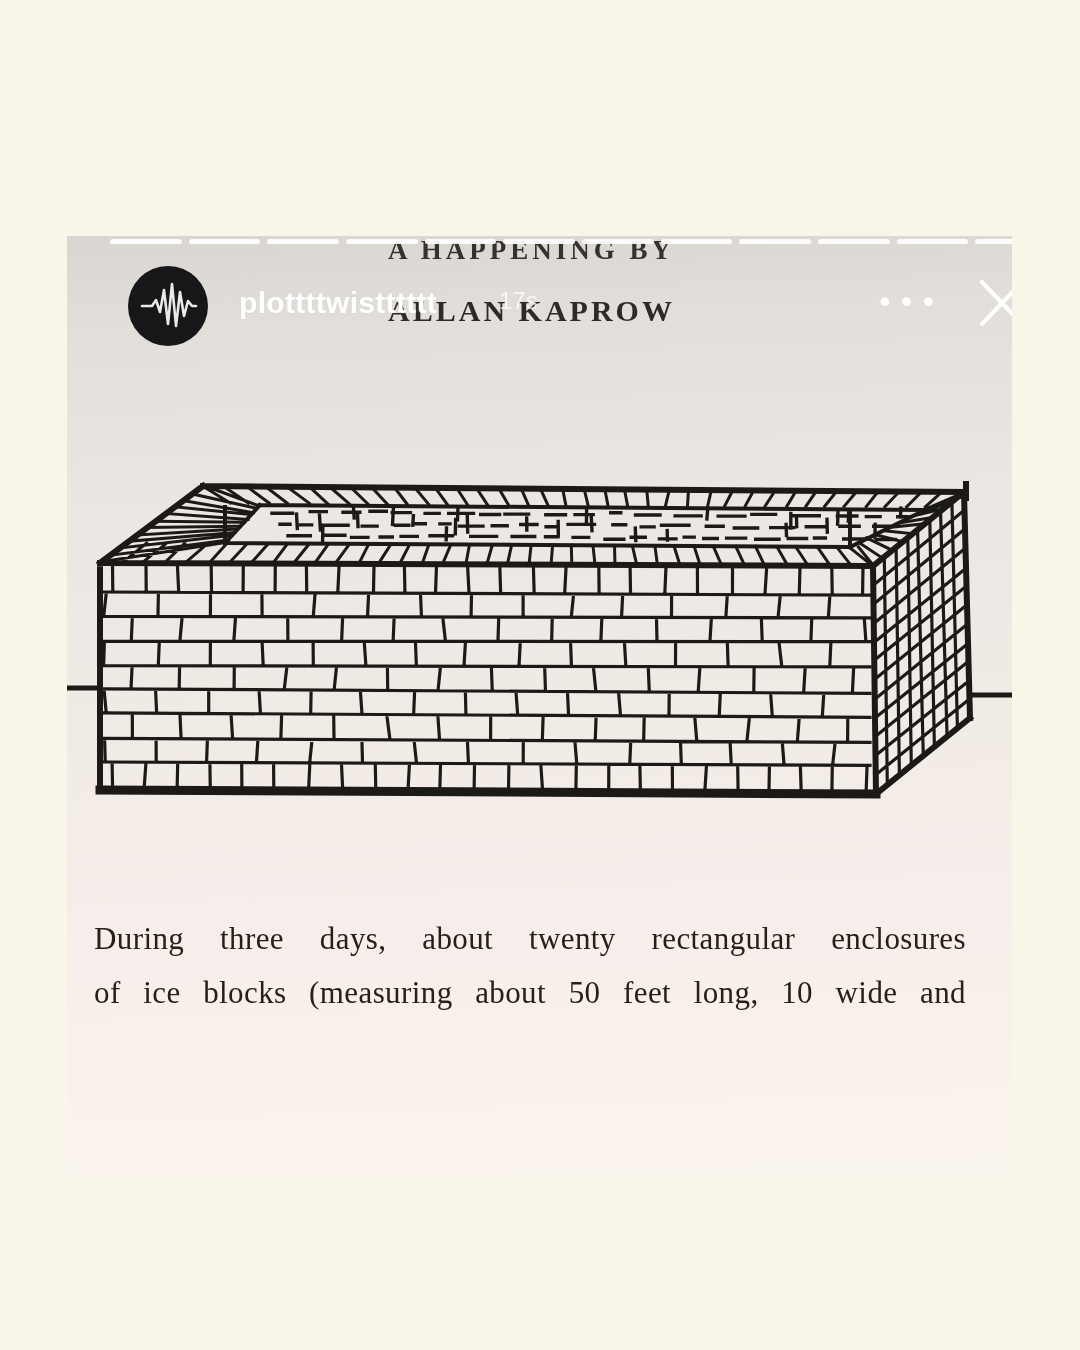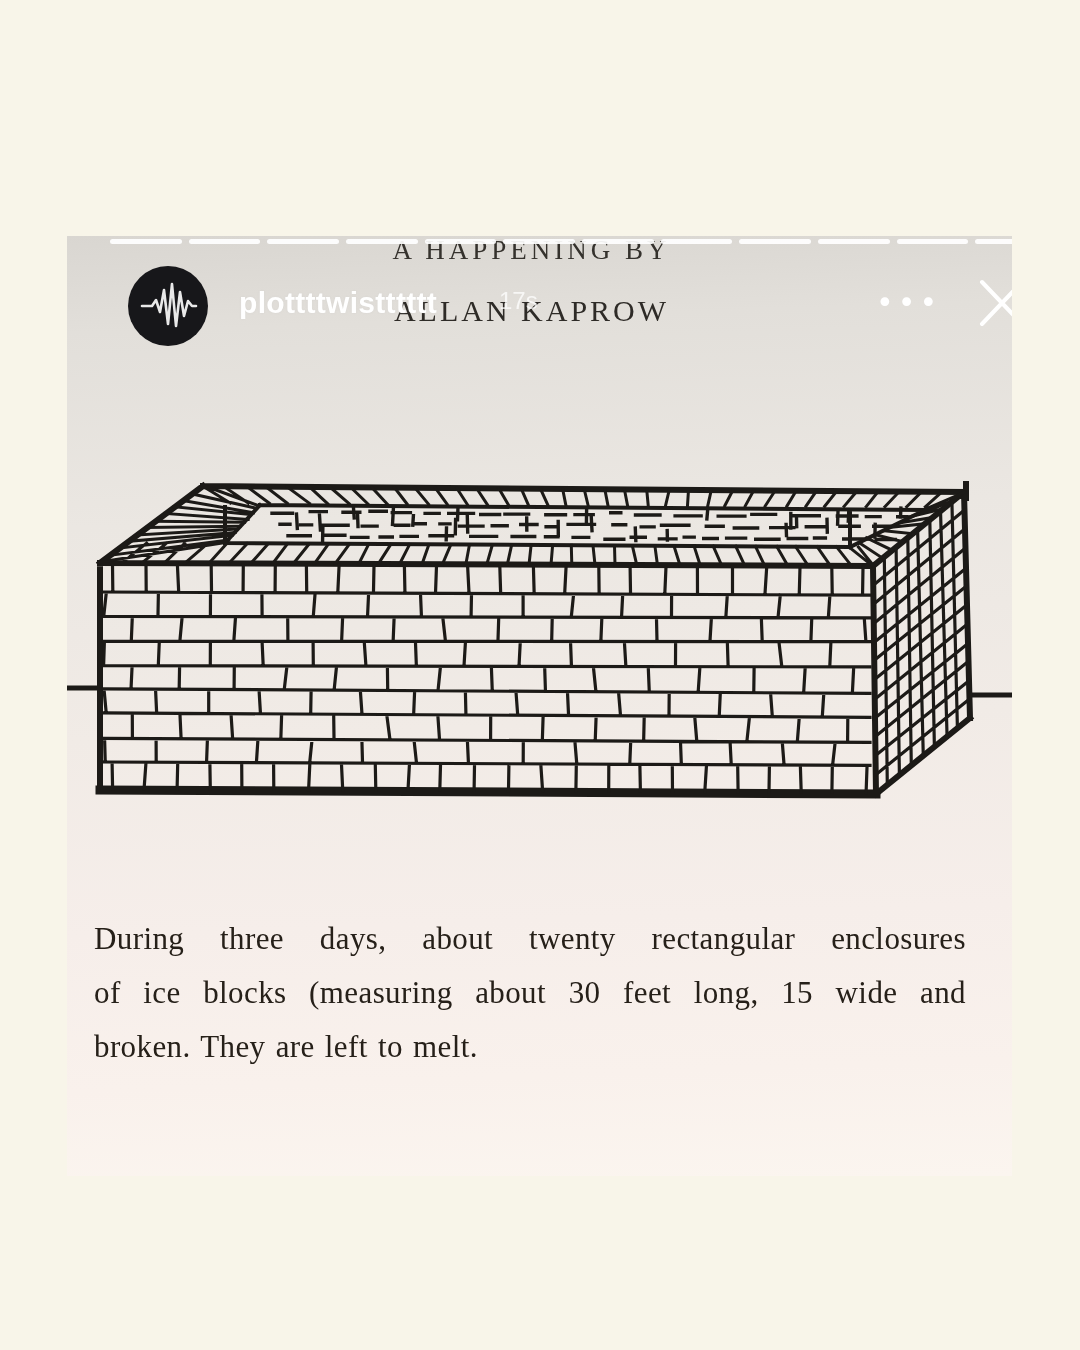--- a/index.html
+++ b/index.html
@@ -9,21 +9,21 @@
     font-family:"Liberation Sans", sans-serif;
   }
   .story-frame{
     position:absolute;left:67px;top:236px;width:945px;height:940px;
     overflow:hidden;
     background:linear-gradient(178deg,#d9d6d1 0%,#e2dfda 10%,#ebe7e2 30%,#f1ebe6 52%,#f6eeea 72%,#f9f1ec 88%,#fbf5ef 100%);
   }
   
   .book-title{
     position:absolute;left:0;width:100%;text-align:center;
-    font-family:"Liberation Serif", serif;font-weight:400;color:#35322d;
+    font-family:"Liberation Serif", serif;font-weight:700;color:#35322d;
     filter:blur(0.5px);
     transform:translateX(-8px);
   }
   .book-title.line1{top:-1px;font-size:27px;letter-spacing:4px;}
   .book-title.line2{top:58px;font-size:30px;letter-spacing:3px;color:#2e2b27;}
   .illustration{position:absolute;left:0;top:0;width:945px;height:940px;filter:blur(0.3px);}
   .caption{
     position:absolute;left:27px;top:676px;width:872px;
     font-family:"Liberation Serif", serif;font-weight:400;
     font-size:31px;line-height:54px;color:#262019;
@@ -79,22 +79,21 @@
       <path fill="none" stroke="#1c1a17" stroke-width="9" stroke-linecap="square" d="M33.0 554.0L809.0 558.0"></path>
       <path fill="none" stroke="#1c1a17" stroke-width="4" stroke-linecap="square" d="M158.0 307.0L783.0 311.0M783.0 311.0L858.0 274.0M858.0 274.0L193.0 269.0M193.0 269.0L158.0 307.0M158.0 307.0L158.0 271.0M783.0 311.0L783.0 276.0"></path>
       <path fill="none" stroke="#1c1a17" stroke-width="3" stroke-linecap="square" d="M32.2 327.0L59.2 307.0M54.8 327.1L79.6 307.1M74.6 327.2L99.7 307.2M97.0 327.3L117.7 307.3M117.6 327.3L140.8 307.4M141.8 327.4L159.8 307.6M161.7 327.5L180.1 307.7M183.6 327.6L201.2 307.8M205.6 327.7L220.4 307.9M226.2 327.8L242.1 308.0M247.3 327.8L261.3 308.1M268.0 327.9L282.4 308.2M291.7 328.0L301.6 308.3M311.2 328.1L323.8 308.4M332.5 328.2L342.5 308.6M355.0 328.3L361.8 308.7M375.4 328.3L383.7 308.8M398.8 328.4L402.4 308.9M419.8 328.5L425.3 309.0M440.3 328.6L444.6 309.1M462.0 328.7L464.1 309.2M484.0 328.8L485.6 309.3M504.8 328.8L504.3 309.4M528.0 328.9L526.0 309.6M548.0 329.0L547.5 309.7M569.8 329.1L565.4 309.8M590.5 329.2L587.9 309.9M613.0 329.3L607.0 310.0M633.2 329.3L627.1 310.1M654.7 329.4L646.2 310.2M677.7 329.5L668.8 310.3M697.6 329.6L688.5 310.4M720.8 329.7L709.8 310.6M741.2 329.8L728.7 310.7M763.5 329.8L750.3 310.8M784.5 329.9L769.6 310.9M806.9 330.0L791.4 311.0M135.5 250.0L163.2 267.0M156.3 250.2L181.2 267.1M179.6 250.3L202.4 267.2M198.5 250.5L220.3 267.3M219.9 250.7L242.5 267.4M242.5 250.8L260.6 267.6M262.9 251.0L282.1 267.7M283.7 251.2L300.7 267.8M304.7 251.3L320.2 267.9M327.4 251.5L340.1 268.0M347.9 251.7L361.5 268.1M368.3 251.8L380.1 268.2M389.7 252.0L400.2 268.3M409.6 252.2L420.2 268.4M431.8 252.3L441.2 268.6M454.2 252.5L461.2 268.7M473.4 252.7L480.8 268.8M495.6 252.8L498.8 268.9M517.2 253.0L521.0 269.0M537.8 253.2L540.9 269.1M557.4 253.3L560.5 269.2M579.7 253.5L581.2 269.3M602.3 253.7L598.6 269.4M621.5 253.8L620.5 269.6M644.3 254.0L640.8 269.7M665.8 254.2L657.8 269.8M686.8 254.3L678.3 269.9M708.2 254.5L698.2 270.0M729.2 254.7L719.9 270.1M749.5 254.8L739.0 270.2M769.8 255.0L757.7 270.3M789.9 255.2L777.1 270.4M811.3 255.3L799.2 270.6M832.3 255.5L817.9 270.7M854.7 255.7L839.7 270.8M874.9 255.8L858.3 270.9M897.0 256.0L877.7 271.0M33.1 326.1L158.4 306.5M42.2 319.4L161.7 304.0M51.6 312.2L165.2 299.3M61.3 305.3L168.2 296.4M70.7 298.9L170.3 292.9M80.2 291.6L172.9 290.3M89.3 285.2L177.6 286.3M98.1 277.4L181.2 283.4M107.0 270.7L183.5 278.5M117.3 264.8L186.5 276.7M125.7 258.0L189.3 272.3M136.9 249.5L192.3 269.9M805.3 329.7L782.1 311.1M815.5 322.1L792.2 306.8M825.3 314.3L799.6 301.8M836.4 305.8L807.6 298.5M846.6 297.8L817.3 294.8M855.8 287.9L824.1 291.3M866.8 281.3L833.4 286.8M876.1 272.8L840.8 281.3M887.7 264.3L849.4 278.8M897.7 256.1L857.0 273.8"></path>
       <path fill="none" stroke="#1c1a17" stroke-width="3.2" stroke-linecap="square" d="M36.0 356.0L803.0 359.2M36.0 380.3L803.0 381.9M36.0 405.3L803.0 405.6M36.0 429.7L803.0 430.9M36.0 452.8L803.0 457.4M36.0 476.9L803.0 481.3M36.0 502.3L803.0 506.4M36.0 526.0L803.0 529.3M45.5 328.6L45.8 353.6M79.0 328.7L79.2 353.7M110.4 328.8L111.6 353.8M144.2 328.9L144.5 353.9M176.3 329.1L176.1 354.1M208.3 329.2L208.1 354.2M239.4 329.3L239.7 354.3M272.1 329.4L270.9 354.4M307.0 329.6L306.5 354.6M337.4 329.7L337.9 354.7M369.5 329.8L368.6 354.8M400.6 329.9L401.9 354.9M432.8 330.1L433.6 355.1M466.4 330.2L467.1 355.2M499.1 330.3L497.8 355.3M531.8 330.4L532.1 355.4M563.1 330.6L563.5 355.6M599.0 330.7L597.9 355.7M630.4 330.8L630.5 355.8M665.5 331.0L665.5 356.0M699.7 331.1L698.1 356.1M733.0 331.2L732.3 356.2M764.8 331.3L765.2 356.3M796.0 331.5L795.6 356.5M45.1 527.6L45.6 552.6M78.9 527.7L77.1 552.7M110.7 527.9L110.1 552.9M142.9 528.1L143.3 553.1M174.7 528.2L174.9 553.2M206.6 528.4L206.8 553.4M242.8 528.6L241.6 553.6M274.5 528.7L275.7 553.7M308.3 528.9L308.8 553.9M342.4 529.1L341.0 554.1M373.5 529.3L372.8 554.3M407.5 529.4L407.1 554.4M441.9 529.6L441.5 554.6M473.9 529.8L475.6 554.8M509.3 530.0L508.9 555.0M541.8 530.1L541.7 555.1M572.9 530.3L573.4 555.3M605.3 530.5L605.5 555.5M639.4 530.6L637.8 555.6M670.7 530.8L671.1 555.8M702.4 530.9L702.0 555.9M733.4 531.1L734.2 556.1M765.3 531.3L764.9 556.3M800.0 531.5L799.1 556.5M39.3 356.5L37.0 377.9M91.4 356.7L91.0 378.2M143.5 356.9L143.4 378.4M194.9 357.1L195.1 378.6M248.1 357.3L246.4 378.8M301.6 357.5L300.6 379.0M353.5 357.7L354.4 379.2M404.5 357.9L404.1 379.4M456.1 358.1L456.1 379.6M506.6 358.3L504.4 379.8M555.7 358.5L554.6 380.1M604.6 358.7L604.5 380.3M660.3 358.9L658.9 380.5M713.3 359.1L711.1 380.7M762.9 359.3L761.4 380.9M65.3 381.1L64.4 402.5M115.1 381.3L113.1 402.7M168.5 381.5L167.0 402.9M220.7 381.7L220.9 403.2M275.6 381.9L274.7 403.4M327.1 382.1L326.2 403.6M375.9 382.3L378.3 403.8M431.7 382.5L431.0 404.0M485.2 382.8L484.7 404.3M534.8 383.0L533.9 404.5M589.5 383.2L590.0 404.7M644.3 383.4L643.0 404.9M694.4 383.6L695.2 405.2M744.7 383.8L743.9 405.4M797.4 384.0L798.9 405.6M37.4 405.4L36.7 426.8M92.3 405.6L91.4 427.0M143.4 405.8L143.3 427.3M195.1 406.0L196.1 427.5M246.1 406.3L246.3 427.7M297.3 406.5L298.8 428.0M348.5 406.7L349.3 428.2M398.4 406.9L397.1 428.4M453.2 407.1L452.1 428.6M503.6 407.4L504.4 428.9M557.5 407.6L558.8 429.1M608.6 407.8L608.5 429.3M660.4 408.0L661.1 429.6M712.2 408.2L714.7 429.8M763.8 408.5L762.8 430.0M65.1 429.9L64.1 451.4M112.6 430.1L112.2 451.6M167.3 430.4L167.1 451.8M219.9 430.6L217.4 452.1M269.5 430.8L267.3 452.3M320.4 431.1L320.7 452.5M373.4 431.3L371.2 452.8M424.4 431.5L425.2 453.0M477.7 431.8L478.4 453.3M526.5 432.0L528.7 453.5M581.3 432.2L582.2 453.7M632.8 432.4L631.3 454.0M687.1 432.7L686.8 454.2M738.1 432.9L736.8 454.5M786.6 433.1L785.5 454.7M37.1 454.2L39.1 475.7M88.6 454.5L89.6 475.9M141.7 454.7L141.7 476.2M192.1 454.9L193.4 476.4M244.1 455.2L243.7 476.7M293.4 455.4L294.9 476.9M347.6 455.7L346.7 477.2M398.4 455.9L398.9 477.4M449.0 456.1L450.6 477.6M500.5 456.4L501.5 477.9M551.6 456.6L553.4 478.1M602.2 456.8L602.0 478.4M653.3 457.1L652.3 478.6M703.6 457.3L705.2 478.9M756.8 457.5L755.4 479.1M65.3 478.8L65.4 500.2M113.0 479.0L114.0 500.5M164.1 479.3L165.5 500.7M214.6 479.5L213.9 501.0M266.7 479.8L267.0 501.2M319.9 480.0L322.7 501.5M370.9 480.3L372.4 501.8M423.7 480.5L423.6 502.0M476.1 480.8L475.4 502.3M529.1 481.0L528.3 502.5M577.2 481.3L576.7 502.8M627.8 481.5L629.6 503.0M682.4 481.7L680.1 503.3M732.2 482.0L730.5 503.5M780.8 482.2L780.6 503.8M37.6 503.1L38.2 524.5M89.1 503.3L89.2 524.8M140.4 503.6L139.6 525.1M190.9 503.9L189.5 525.3M245.0 504.1L242.8 525.6M294.9 504.4L295.5 525.9M347.1 504.6L349.4 526.1M400.4 504.9L401.4 526.4M456.3 505.2L456.2 526.7M507.9 505.4L509.7 527.0M563.7 505.7L562.8 527.2M613.5 506.0L614.3 527.5M663.1 506.2L664.2 527.7M715.3 506.5L717.0 528.0M768.1 506.7L765.7 528.3"></path>
       <path fill="none" stroke="#1c1a17" stroke-width="3.2" stroke-linecap="square" d="M817.3 320.8L820.3 548.5M829.1 311.5L832.4 539.0M840.8 302.3L844.3 529.5M850.6 293.0L856.3 520.0M862.8 283.8L867.4 510.5M873.5 274.5L880.1 501.0M884.9 265.3L890.4 491.5M806.3 349.2L897.5 274.1M806.5 368.2L898.0 292.8M806.8 387.6L898.5 312.0M807.0 406.6L899.0 332.2M807.3 424.3L899.5 350.1M807.5 443.5L900.0 368.7M807.8 463.2L900.5 388.1M808.0 481.9L901.0 407.5M808.3 500.6L901.5 425.3M808.5 519.6L902.0 444.7M808.8 538.7L902.5 462.9"></path>
       <path fill="none" stroke="#1c1a17" stroke-width="3.4" stroke-linecap="square" d="M205.0 277.3L225.5 277.3M243.2 275.6L259.3 275.6M276.0 276.3L292.8 276.3M303.0 275.2L319.3 275.2M325.3 276.6L343.4 276.6M358.1 277.4L372.2 277.4M381.7 277.4L406.5 277.4M413.7 278.5L432.6 278.5M437.9 278.1L461.6 278.1M478.8 278.8L498.5 278.8M508.0 278.6L526.2 278.6M543.7 276.7L553.8 276.7M568.5 279.0L593.0 279.0M608.1 279.9L634.1 279.9M651.2 280.1L677.9 280.1M684.8 278.4L708.6 278.4M726.3 279.8L752.3 279.8M770.4 280.0L789.9 280.0M799.4 280.6L813.1 280.6M830.7 280.8L840.0 280.8M213.0 288.3L223.0 288.3M233.6 288.9L244.6 288.9M258.9 289.3L281.1 289.3M295.2 290.1L310.1 290.1M328.4 289.2L341.8 289.2M347.7 287.8L358.3 287.8M372.9 287.9L383.0 287.9M392.4 290.1L416.0 290.1M425.2 289.7L440.2 289.7M453.7 288.5L470.0 288.5M479.1 290.7L490.6 290.7M501.1 288.4L527.5 288.4M545.9 288.7L558.7 288.7M574.2 290.9L587.1 290.9M594.5 289.2L621.9 289.2M639.3 290.2L656.2 290.2M667.3 292.0L690.6 292.0M703.7 291.6L726.8 291.6M739.3 290.7L757.1 290.7M772.9 290.2L792.2 290.2M806.7 290.3L822.9 290.3M221.0 299.8L243.3 299.8M257.7 299.2L277.9 299.2M284.5 301.4L300.9 301.4M313.1 301.0L325.3 301.0M334.1 300.4L350.3 300.4M363.0 299.8L385.5 299.8M403.7 300.4L429.6 300.4M445.1 300.5L467.7 300.5M478.5 300.8L491.0 300.8M506.1 301.4L521.7 301.4M538.0 303.2L556.8 303.2M564.2 301.3L578.3 301.3M592.4 302.9L609.0 302.9M617.2 301.1L627.2 301.1M636.7 302.5L650.3 302.5M659.6 302.1L678.6 302.1M688.7 303.3L712.0 303.3M721.2 302.5L739.6 302.5M747.5 302.0L758.4 302.0M776.7 303.0L801.5 303.0M809.1 303.5L828.2 303.5M290.5 276.5L291.0 290.6M388.6 283.4L388.3 297.8M326.4 272.5L325.5 288.5M771.0 275.4L770.6 288.2M600.2 294.6L600.4 304.0M400.3 280.1L400.7 296.0M286.5 272.0L287.2 281.9M379.5 292.0L379.2 303.8M491.2 285.5L491.3 299.3M760.0 283.3L760.3 296.2M729.5 282.1L729.7 290.7M808.2 288.3L807.9 301.0M781.7 276.6L781.3 285.2M252.5 279.2L253.4 293.9M390.9 273.6L390.5 283.7M255.9 289.2L255.6 304.6M568.3 292.1L568.8 304.6M346.4 279.6L345.8 289.2M229.5 278.1L230.3 292.4M723.8 277.4L723.8 292.0M719.1 288.5L719.5 299.5M524.3 281.6L525.0 294.6M640.6 274.8L639.9 282.9M833.9 272.0L833.5 281.1M459.7 282.0L459.8 294.1M519.6 274.6L519.4 287.4"></path>
     </svg>
 
   <div class="caption">
     <div class="line justify-full">During three days, about twenty rectangular enclosures</div>
-    <div class="line justify-full">of ice blocks (measuring about 30 feet long, 15 wide and</div>
-    <div class="line">broken. They are left to melt.</div>
+    <div class="line justify-full">of ice blocks (measuring about 50 feet long, 10 wide and</div>
   </div>
 
   <div class="story-header">
     <div class="progress-track" id="progress">
         <div class="progress-seg"></div>
         <div class="progress-seg"></div>
         <div class="progress-seg"></div>
         <div class="progress-seg"></div>
         <div class="progress-seg"></div>
         <div class="progress-seg"></div>

